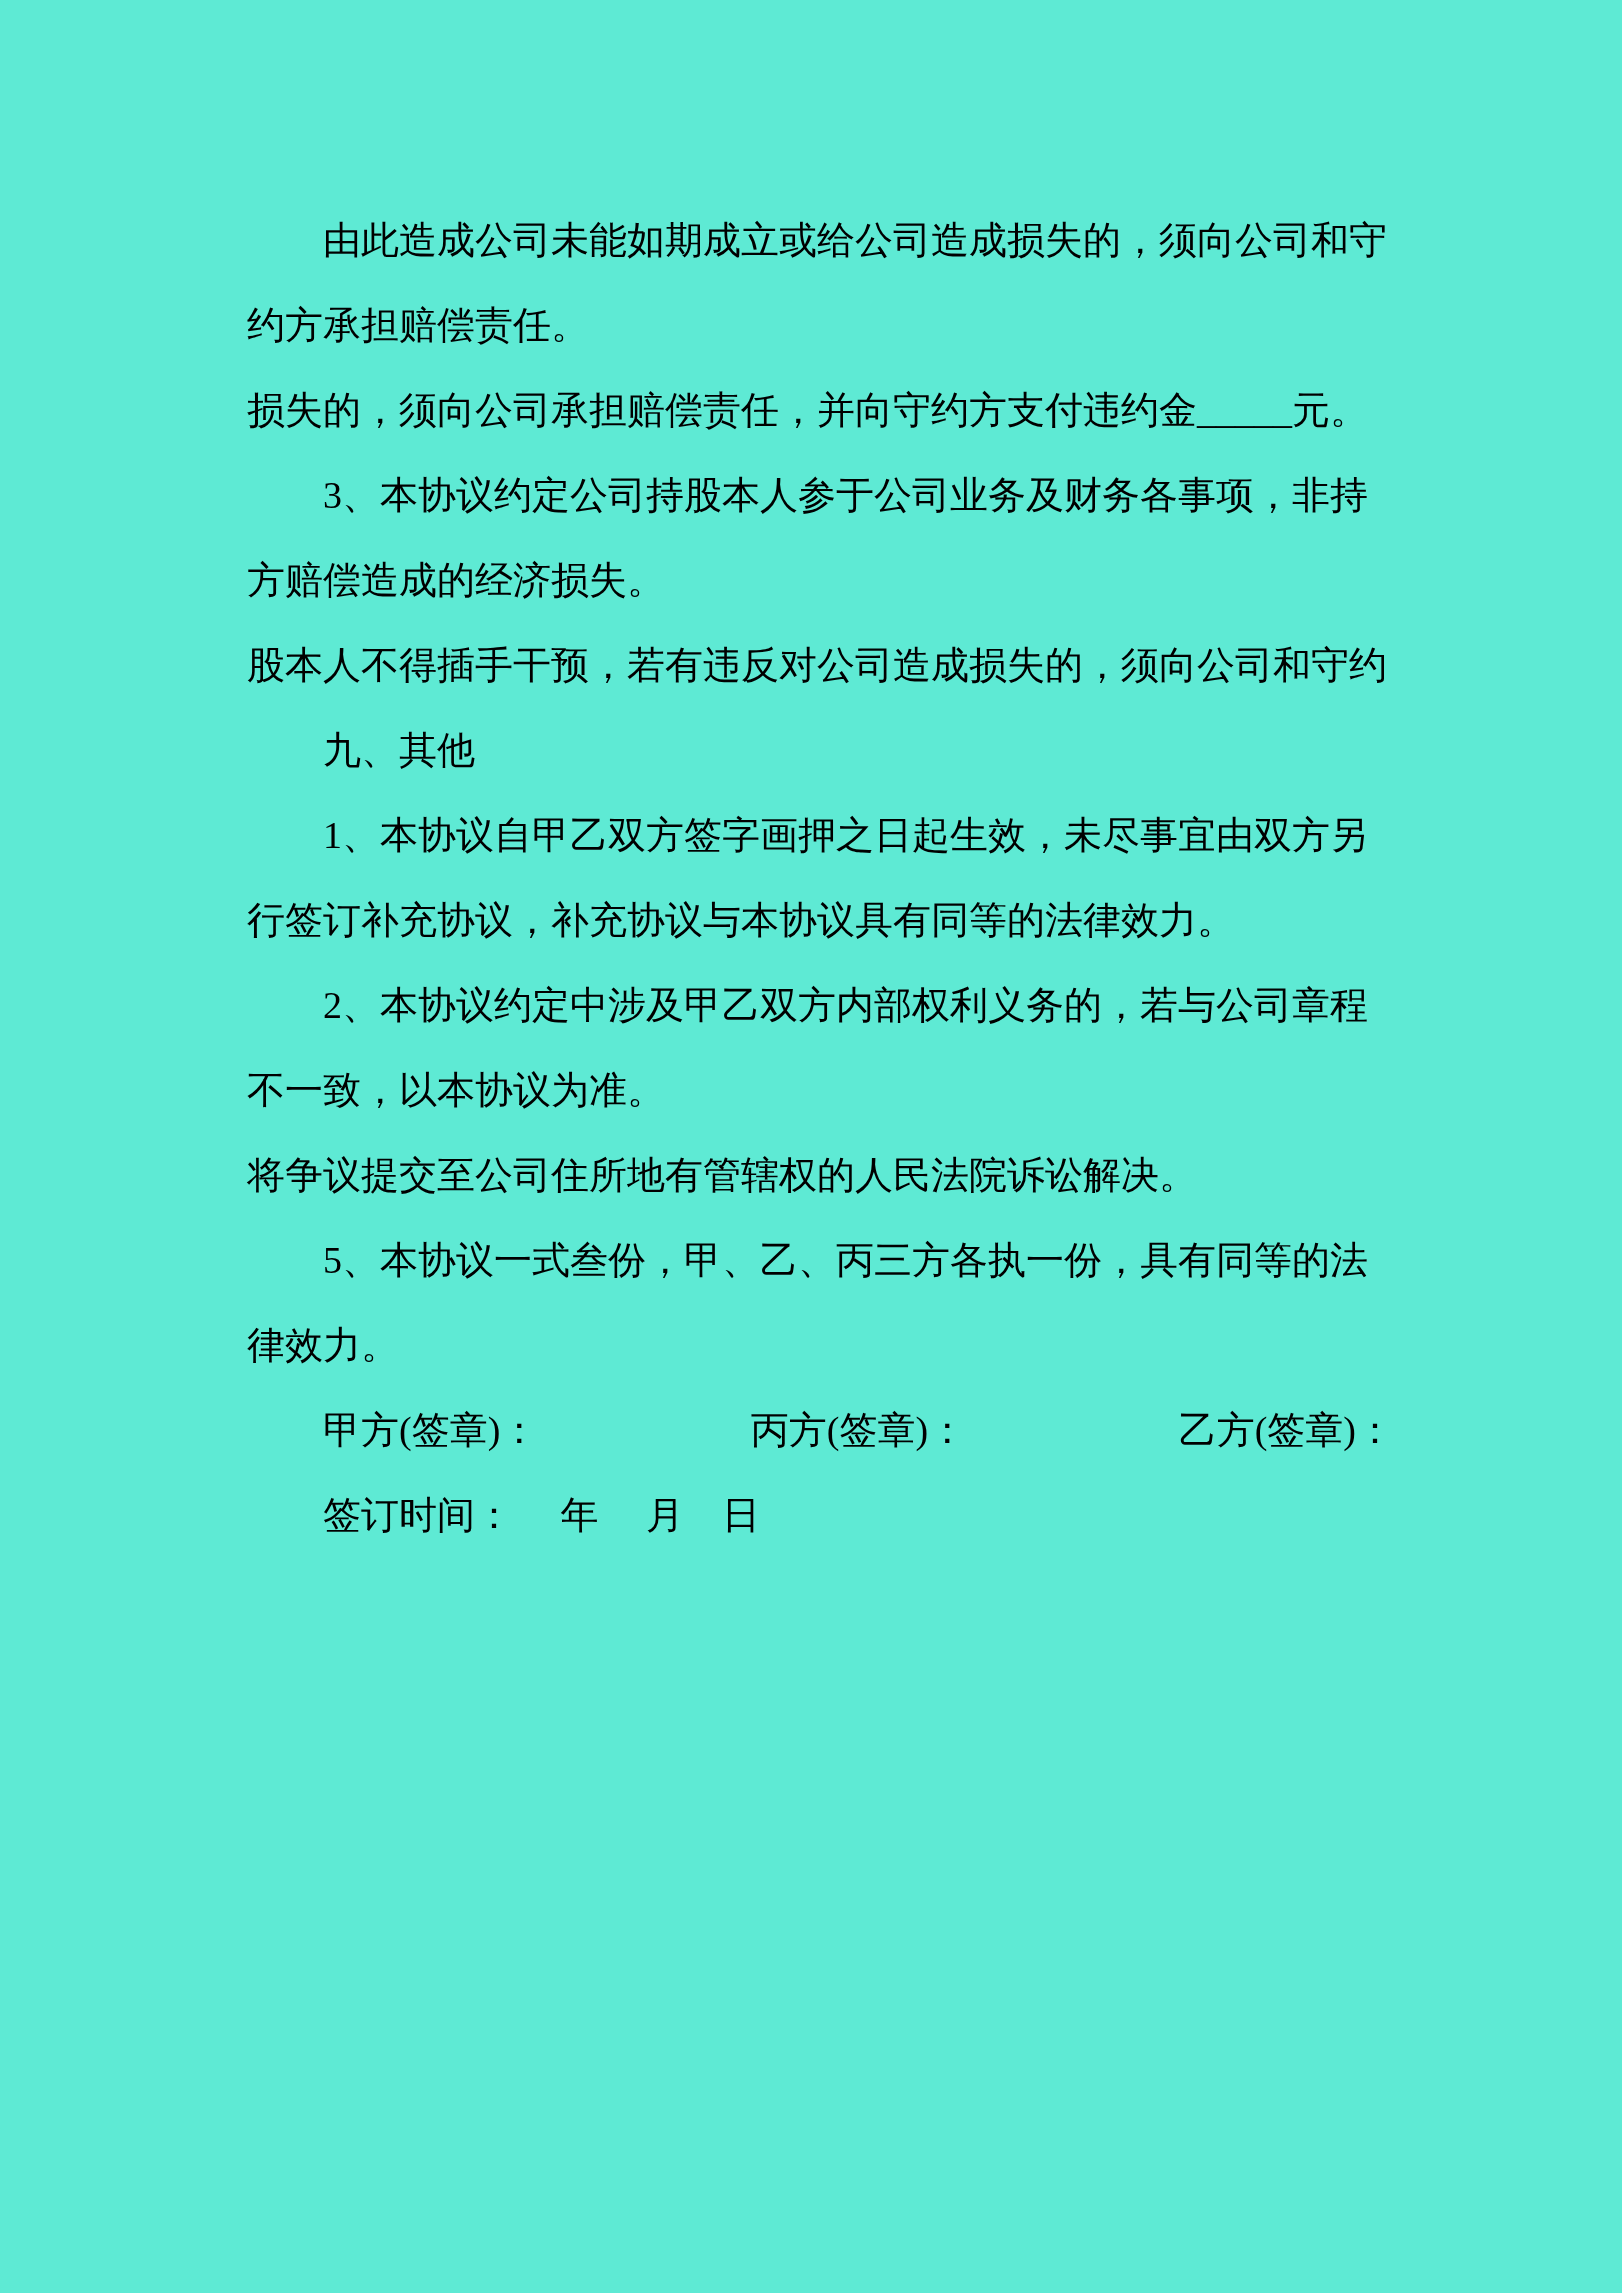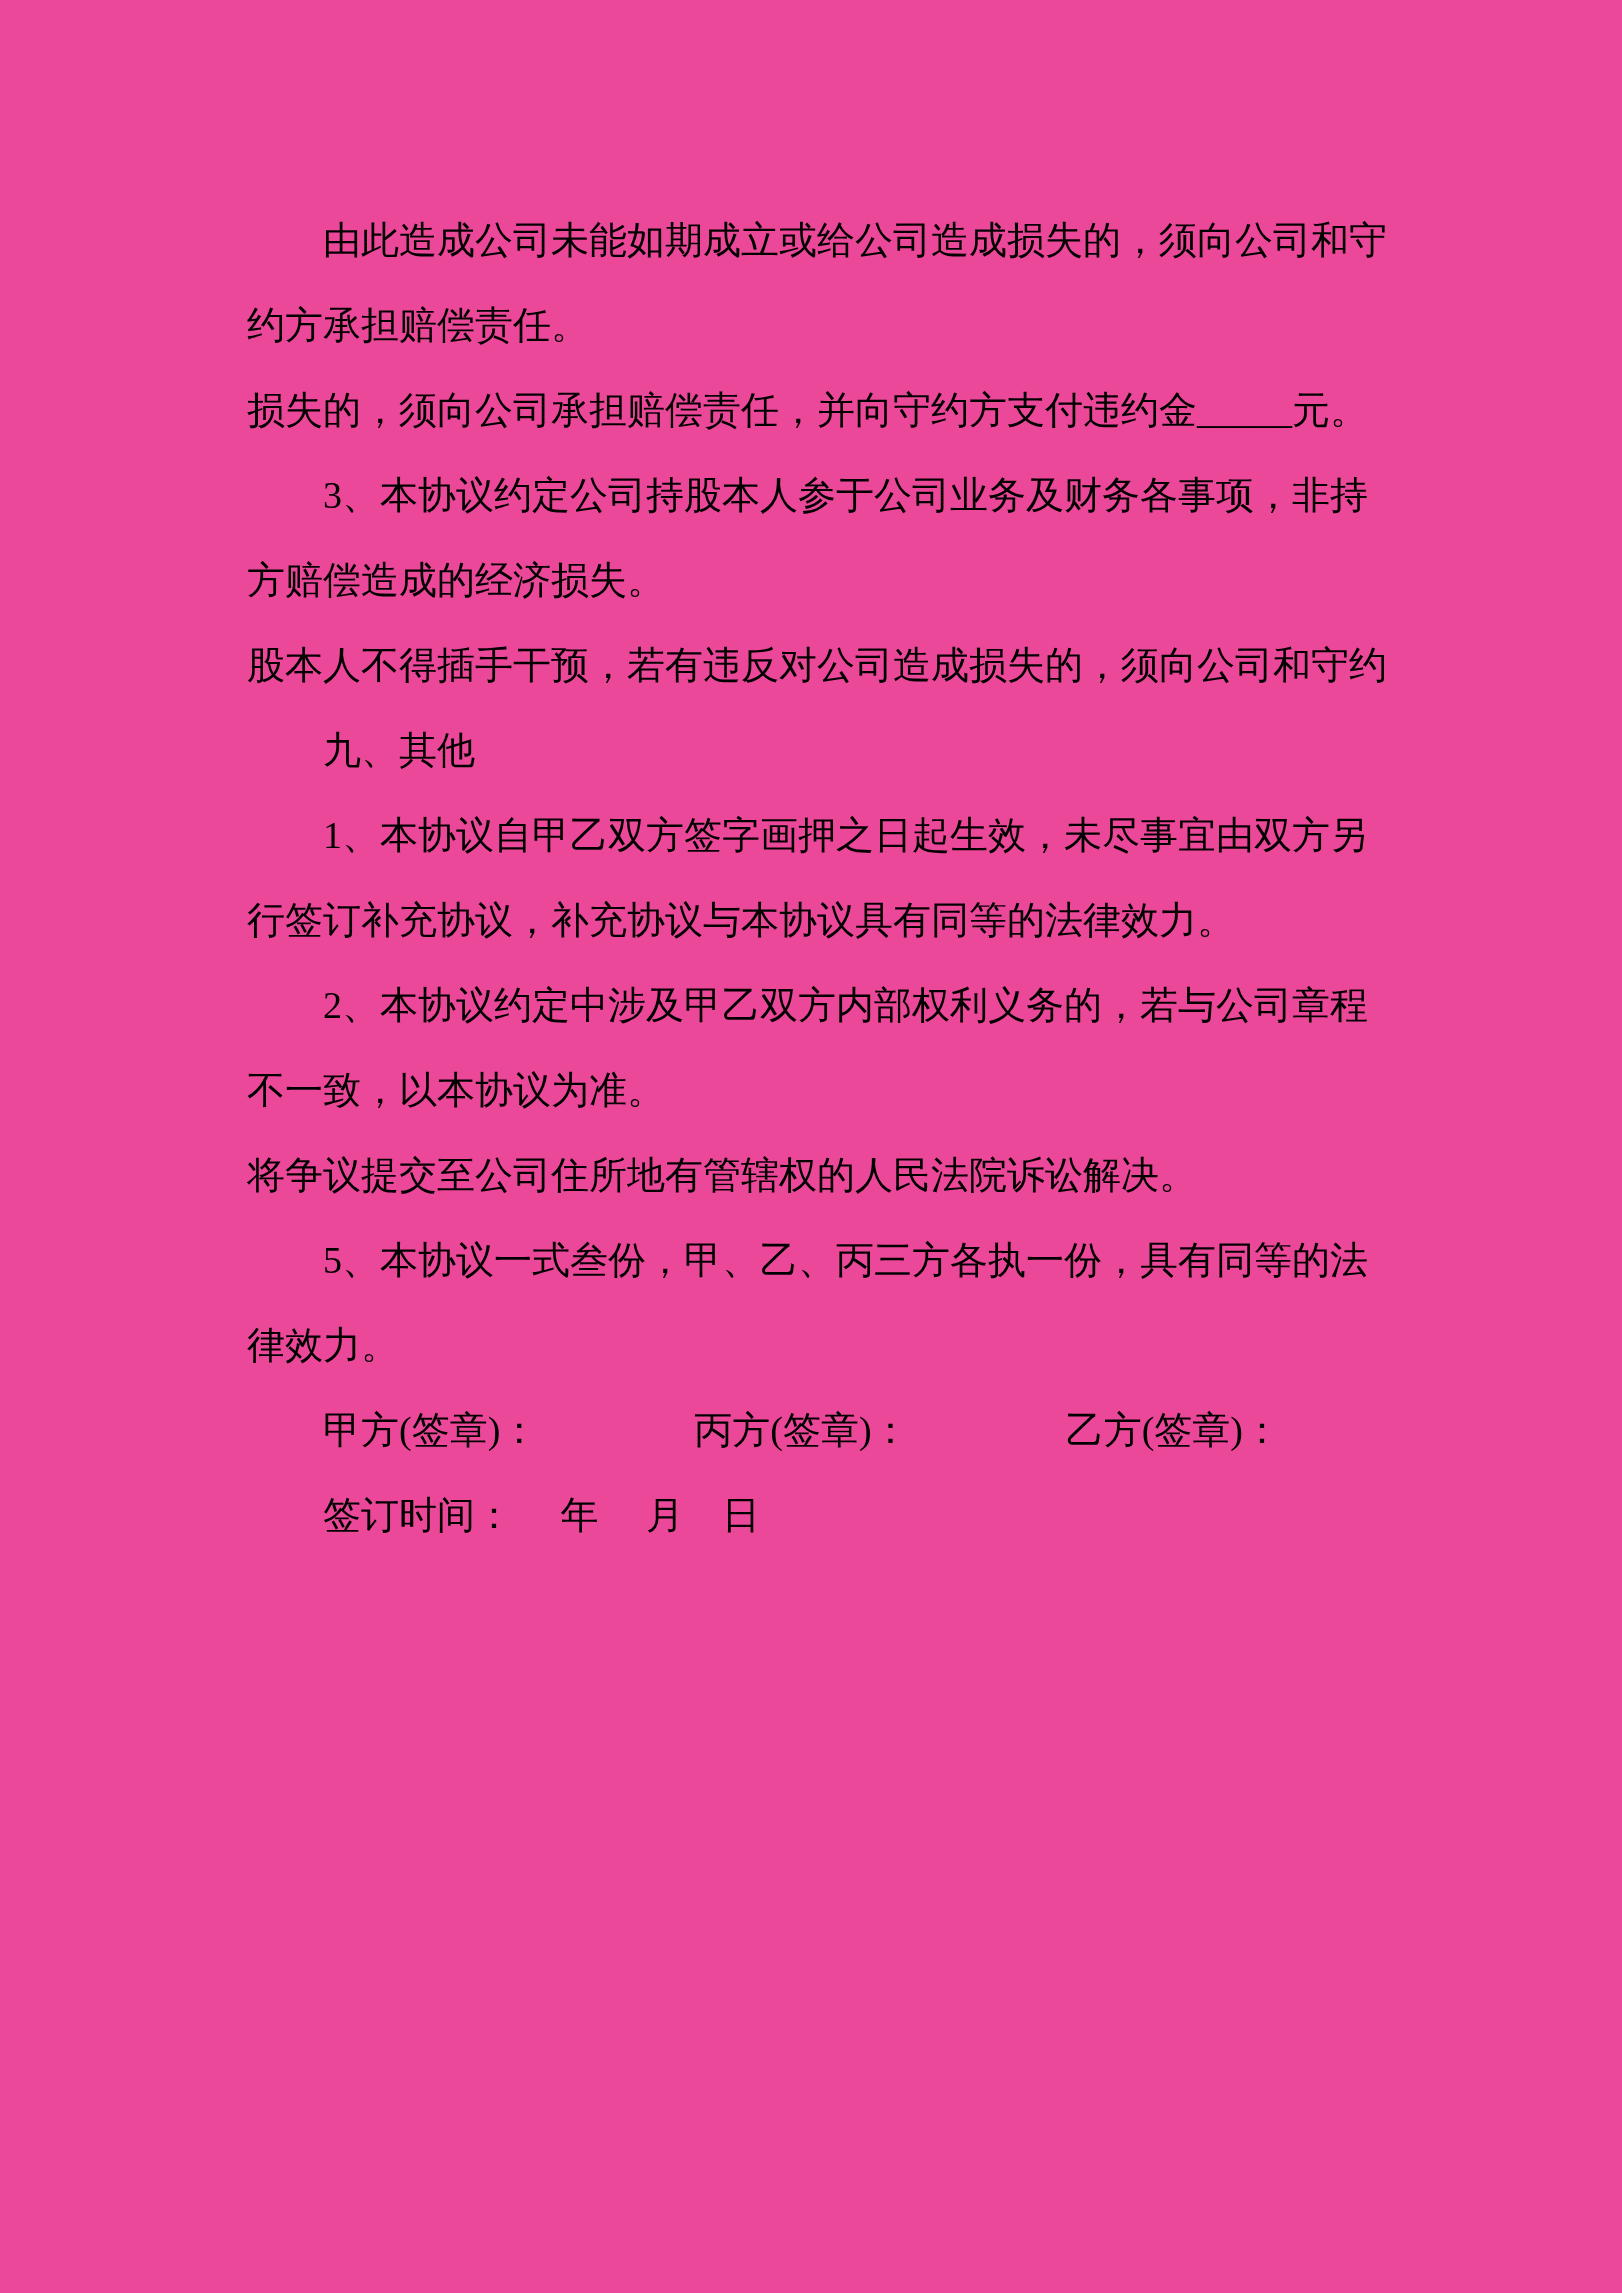--- a/index.html
+++ b/index.html
@@ -1,20 +1,20 @@
 <!DOCTYPE html>
 <html style="font-size:14.5px"><head>
 <meta charset="utf-8">
 <style>
   html, body { margin: 0; padding: 0; background: #ffffff; }
   .page {
     position: relative;
     width: 1623px;
     height: 2294px;
-    background: #ec4899;
+    background: #5eead4;
     overflow: hidden;
     font-family: "Liberation Serif", "DejaVu Serif", serif;
     color: #000000;
   }
   .textblock {
     position: absolute;
     left: 247px;
     top: 198px;
     width: 1147px;
     font-size: 38px;
@@ -25,20 +25,21 @@
     white-space: pre;
   }
   .line.indent { text-indent: 76px; }
   .sig-row {
     display: flex;
     gap: 156px;
     padding-left: 76px;
     height: 85px;
     line-height: 85px;
     white-space: pre;
+    justify-content: space-between;
   }
   .date-line {
     height: 85px;
     line-height: 85px;
     white-space: pre;
     padding-left: 76px;
   }
 </style>
 </head>
 <body>

